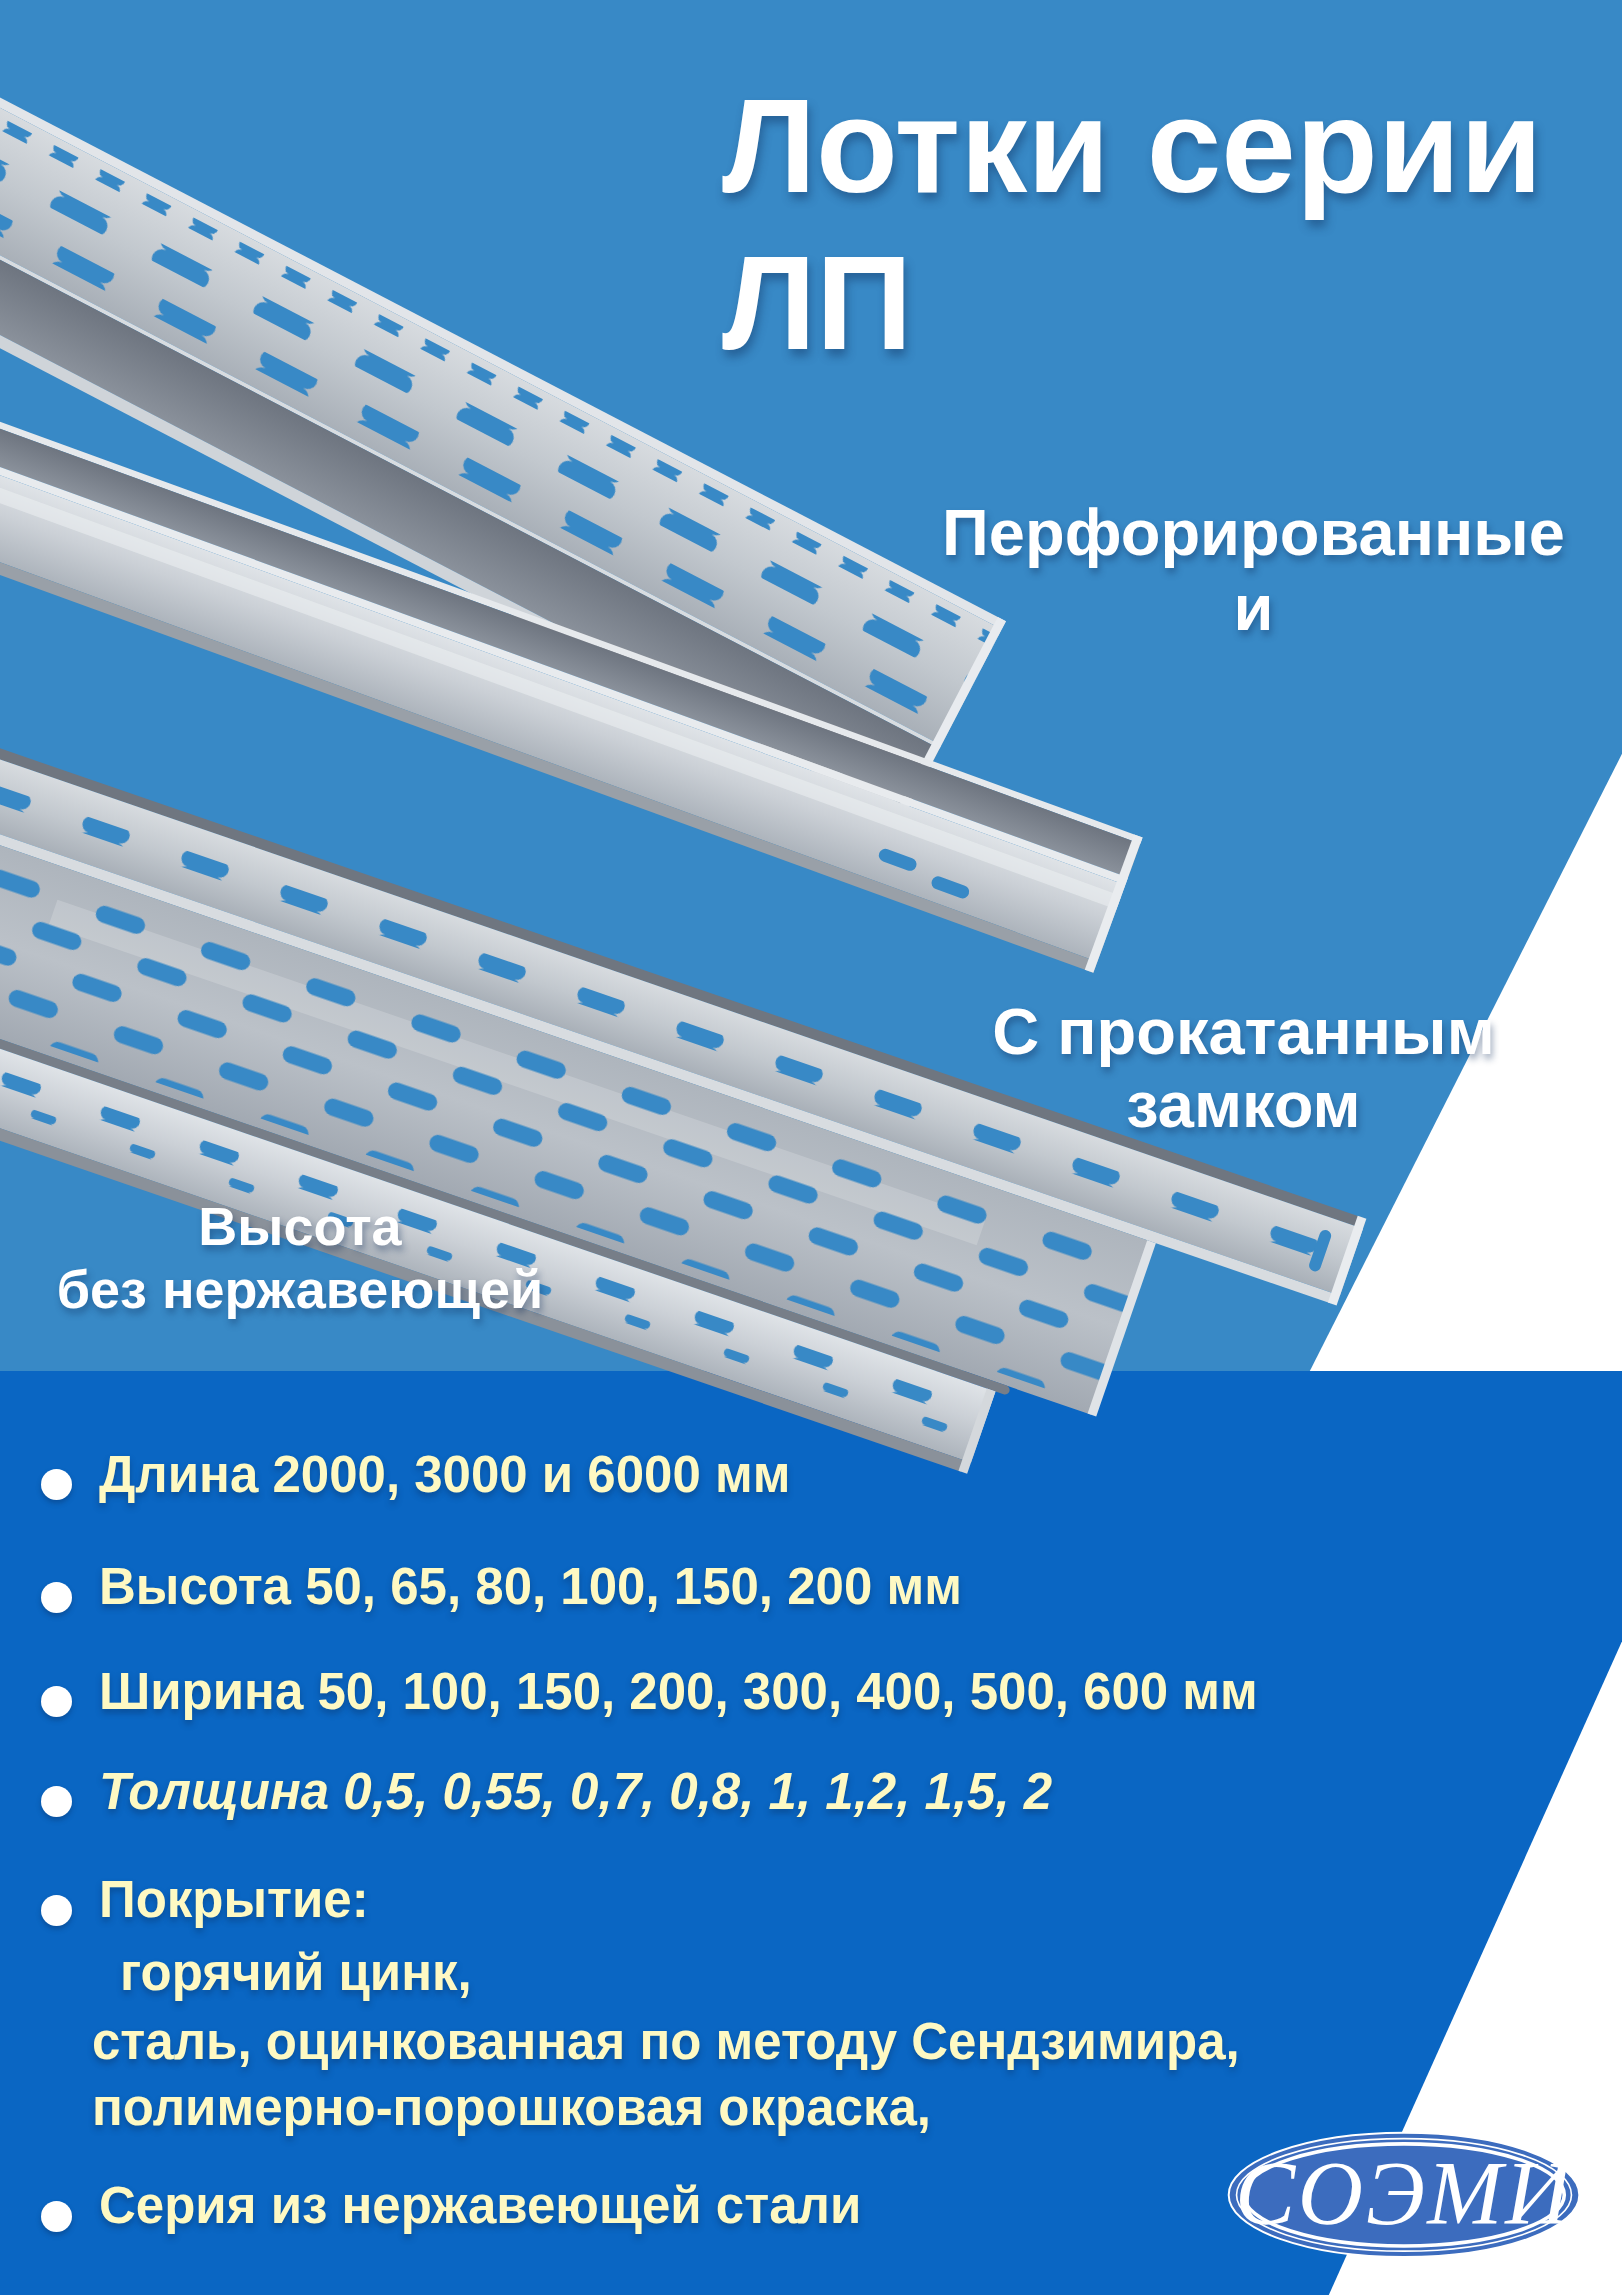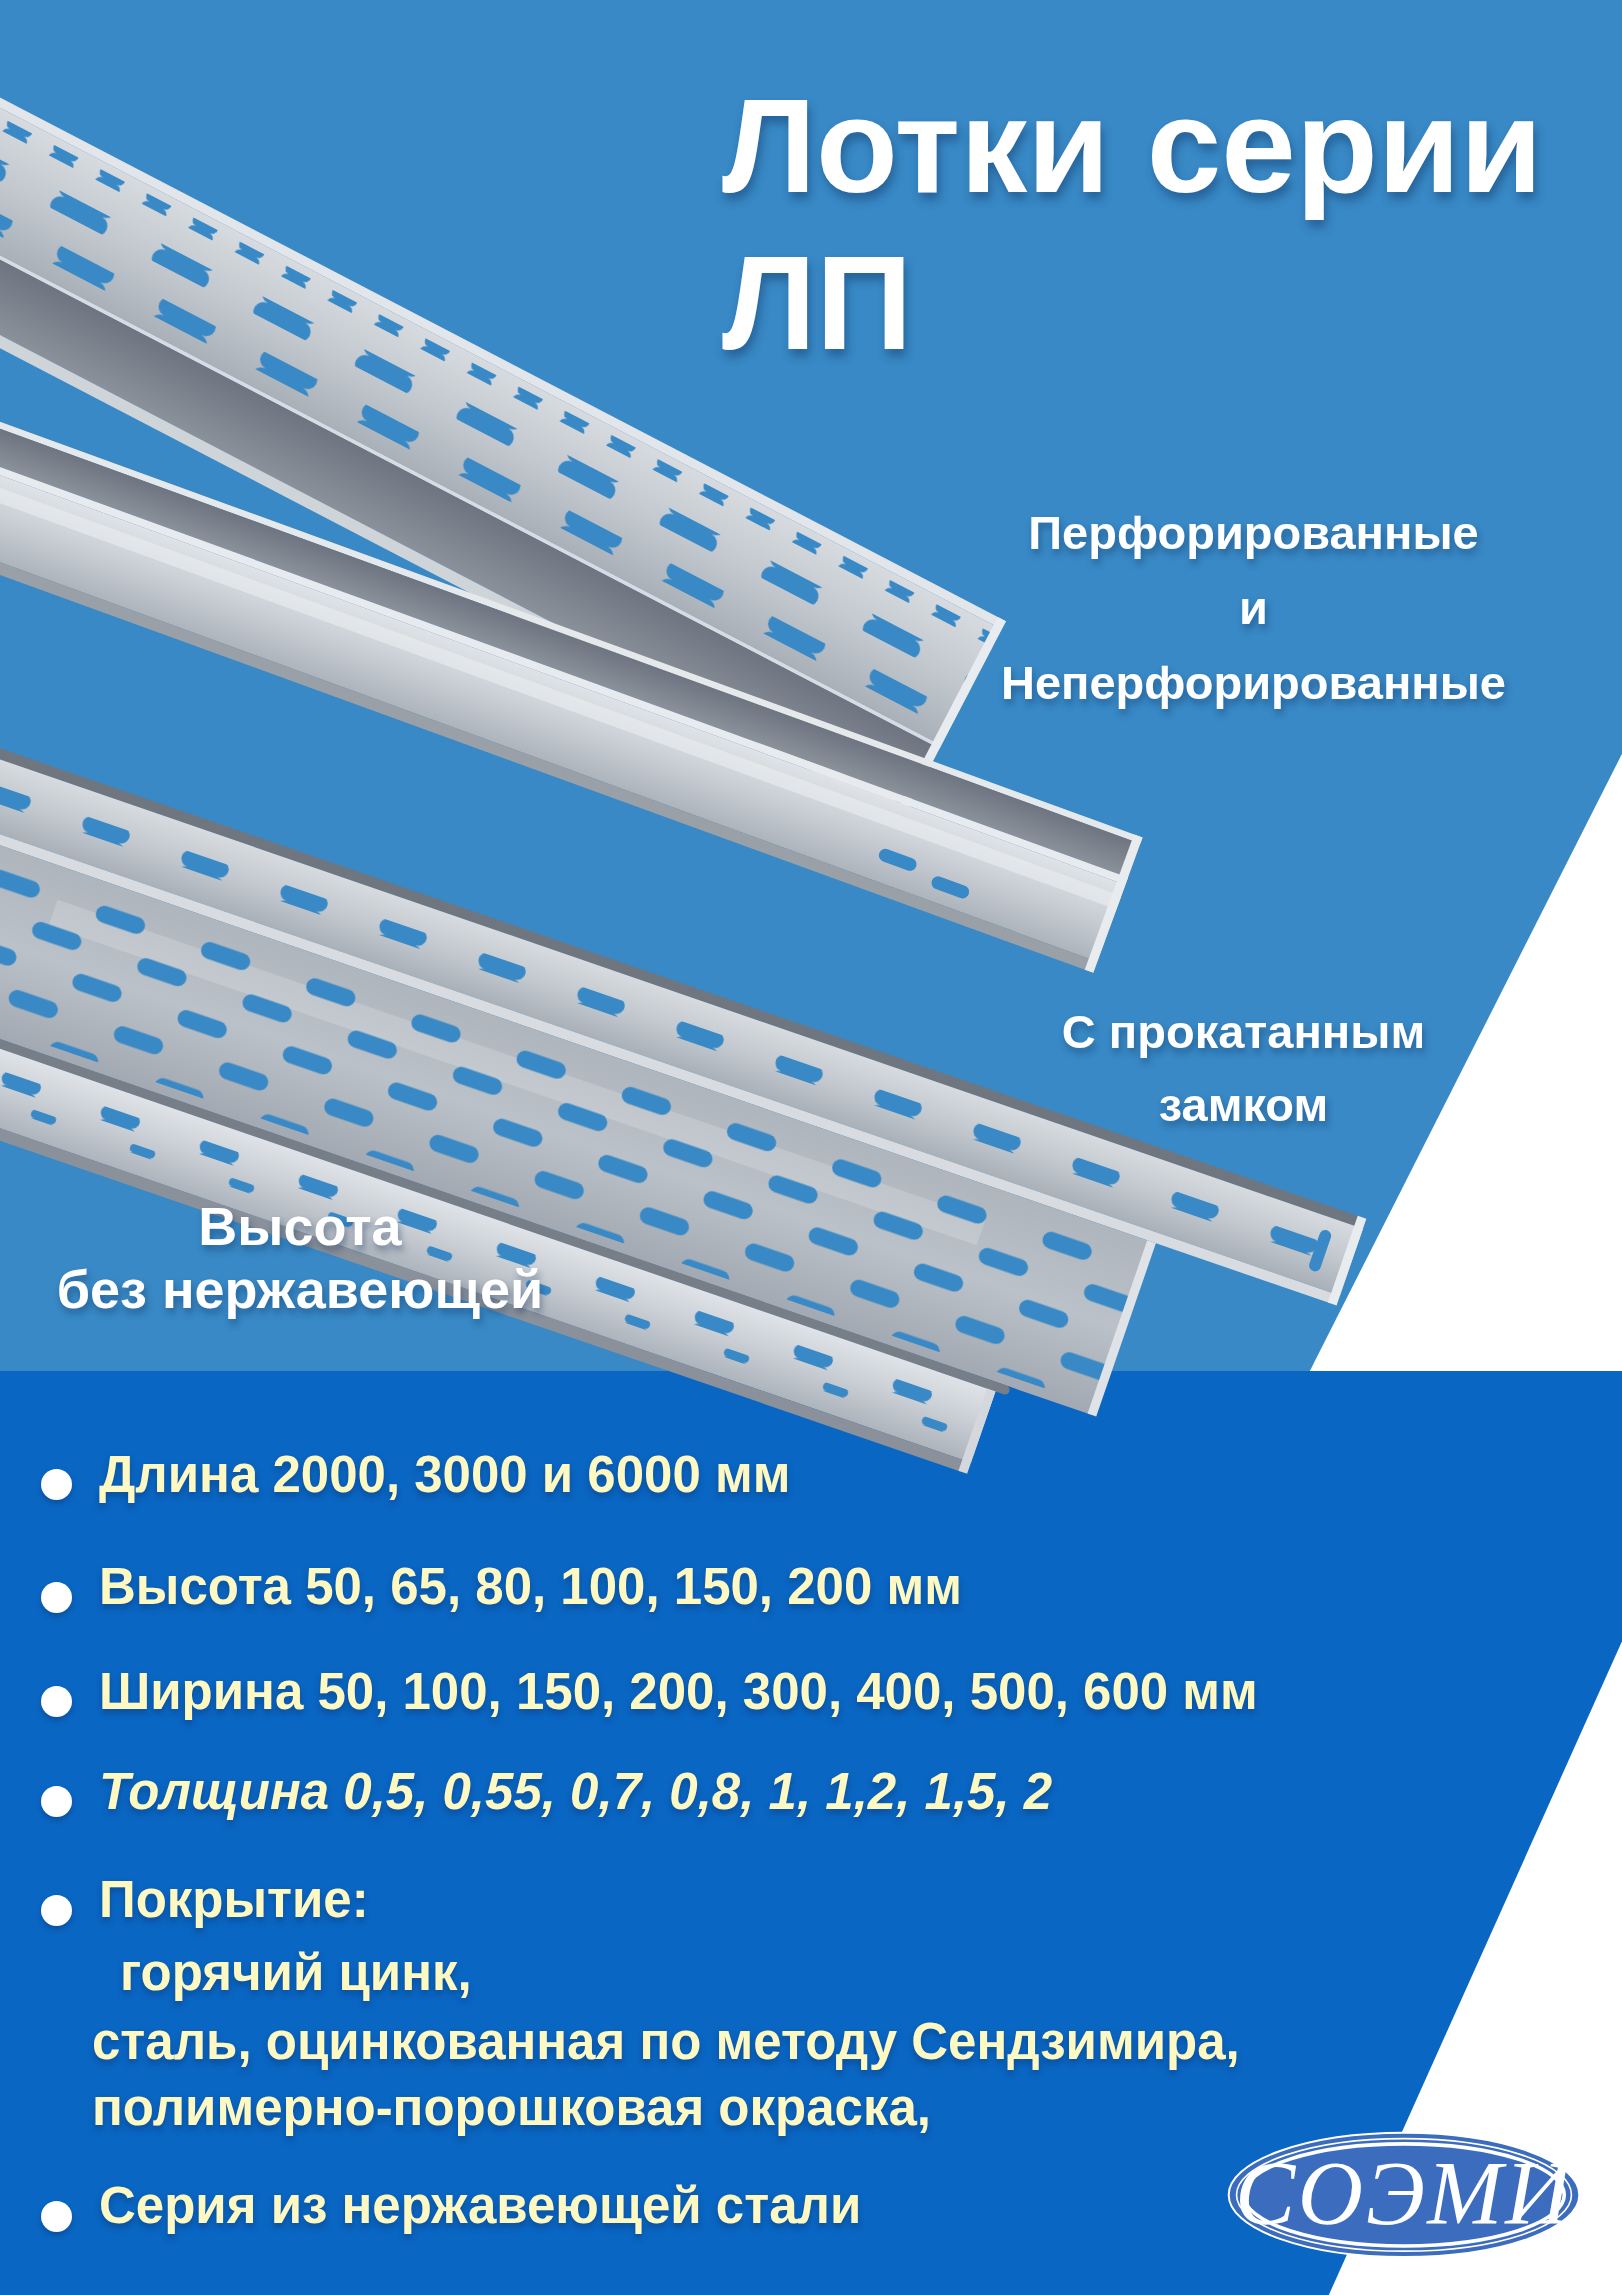--- a/index.html
+++ b/index.html
@@ -17,21 +17,21 @@
   .art{position:absolute;left:0;top:0;width:1623px;height:2295px;}
   
   .txt{position:absolute;color:#ffffff;font-weight:700;}
   .title{
     left:722px;top:67px;width:916px;text-align:left;
     font-size:134px;line-height:157px;
     text-shadow:2.6px 6.5px 9.2px rgba(15,45,90,.42);
   }
   .label{
     text-align:center;
-    font-size:47px;line-height:75px;
+    font-size:65px;line-height:75px;
     text-shadow:2px 5.2px 7.9px rgba(15,45,90,.40);
   }
   .label-perforated{left:887px;top:495px;width:733px;}
   .label-lock{left:890px;top:995px;width:707px;line-height:73px;}
   .label-mount{left:25px;top:1195px;width:550px;font-size:54px;line-height:63px;}
   .feat{
     position:absolute;left:99px;color:#fef9c3;font-weight:700;
     font-size:51px;line-height:54px;white-space:nowrap;
     text-shadow:0 3.9px 5.9px rgba(8,40,85,.38);
   }
@@ -152,21 +152,20 @@
   </svg>
 
   <div class="txt title">
     <div>Лотки серии</div>
     <div>ЛП</div>
   </div>
 
   <div class="txt label label-perforated">
     <div>Перфорированные</div>
     <div>и</div>
-    <div>Неперфорированные</div>
   </div>
 
   <div class="txt label label-lock">
     <div>С прокатанным</div>
     <div>замком</div>
   </div>
 
   <div class="txt label label-mount">
     <div>Высота</div>
     <div>без нержавеющей</div>

